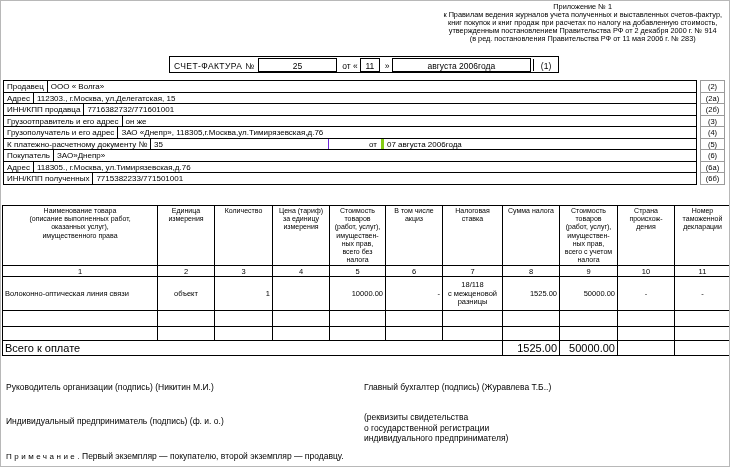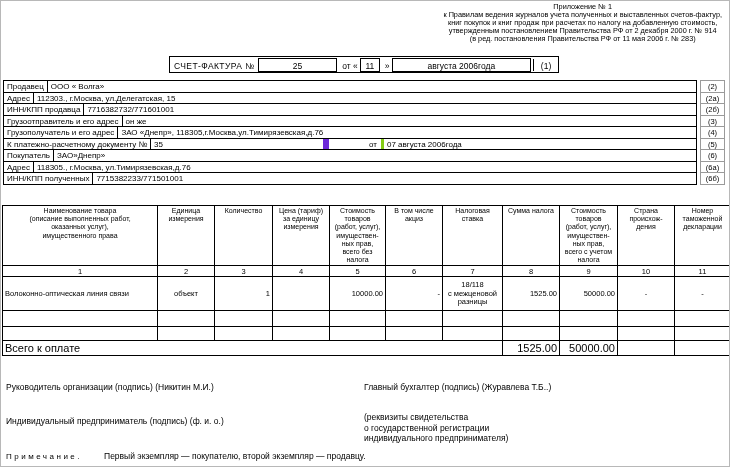--- a/index.html
+++ b/index.html
@@ -20,21 +20,21 @@
   .t-day   { width:20px; }
   .t-month { width:140px; margin-right:2px; }
   .t-ref   { margin-left:auto; width:25px; border-left:1px solid #000; text-align:center; padding-top:2px; }
 
   
   .reqs { position:absolute; top:80px; left:2px; width:722px; font-size:8px; }
   .req-row { display:flex; height:12.5px; margin-top:-1px; }
   .req-main { flex:1; display:flex; border:1px solid #000; background:#fff; }
   .req-label { padding:1px 3px 0 3px; border-right:1px solid #000; white-space:nowrap; }
   .req-value { flex:1; padding:1px 3px 0 3px; white-space:nowrap; overflow:hidden; }
-  .req-value-fixed { width:178px; padding:1px 3px 0 3px; border-right:6px solid #6d28d9; white-space:nowrap; }
+  .req-value-fixed { width:178px; padding:1px 3px 0 3px; border-right:1px solid #6d28d9; white-space:nowrap; }
   .req-extra-label { padding:1px 4px 0 4px; border-right:3px solid #84cc16; white-space:nowrap;margin-left:36px; }
   .req-num { width:25px; margin-left:3px; border:1px solid #9a9a9a; text-align:center;
              font-size:7.5px; padding-top:1px; }
 
   
   table.main { position:absolute; top:204px; left:1px; width:728px; border-collapse:collapse; table-layout:fixed; }
   table.main td, table.main th { border:1px solid #000; font-weight:normal; font-size:7px;
                                  padding:1px 2px; overflow:hidden; }
   tr.hdr th { vertical-align:top; text-align:center; white-space:pre-line; line-height:8.2px; height:60px; }
   tr.nums td { height:11px; text-align:center; font-size:7.5px; padding:0 2px; }
@@ -44,21 +44,21 @@
   tr.total td { height:14px; font-size:11px; vertical-align:middle; }
   .c-left{text-align:left;} .c-center{text-align:center;} .c-right{text-align:right;}
 
   
   .f { position:absolute; font-size:8.5px; line-height:10.5px; }
   .sig1 { top:381px; left:5px; }
   .sig2 { top:381px; left:363px; }
   .sig3 { top:415px; left:5px; }
   .sig4 { top:411px; left:363px; }
   .note { top:450px; left:5px; }
-  .note-label { letter-spacing:2.5px; margin-right:22px; font-size:8px; }
+  .note-label { letter-spacing:2.5px; font-size:8px; }
 </style>
 </head>
 <body>
 
 <div class="page">
 
   <div class="annex">
     <div>Приложение № 1</div>
     <div>к Правилам ведения журналов учета полученных и выставленных счетов-фактур,</div>
     <div>книг покупок и книг продаж при расчетах по налогу на добавленную стоимость,</div>

